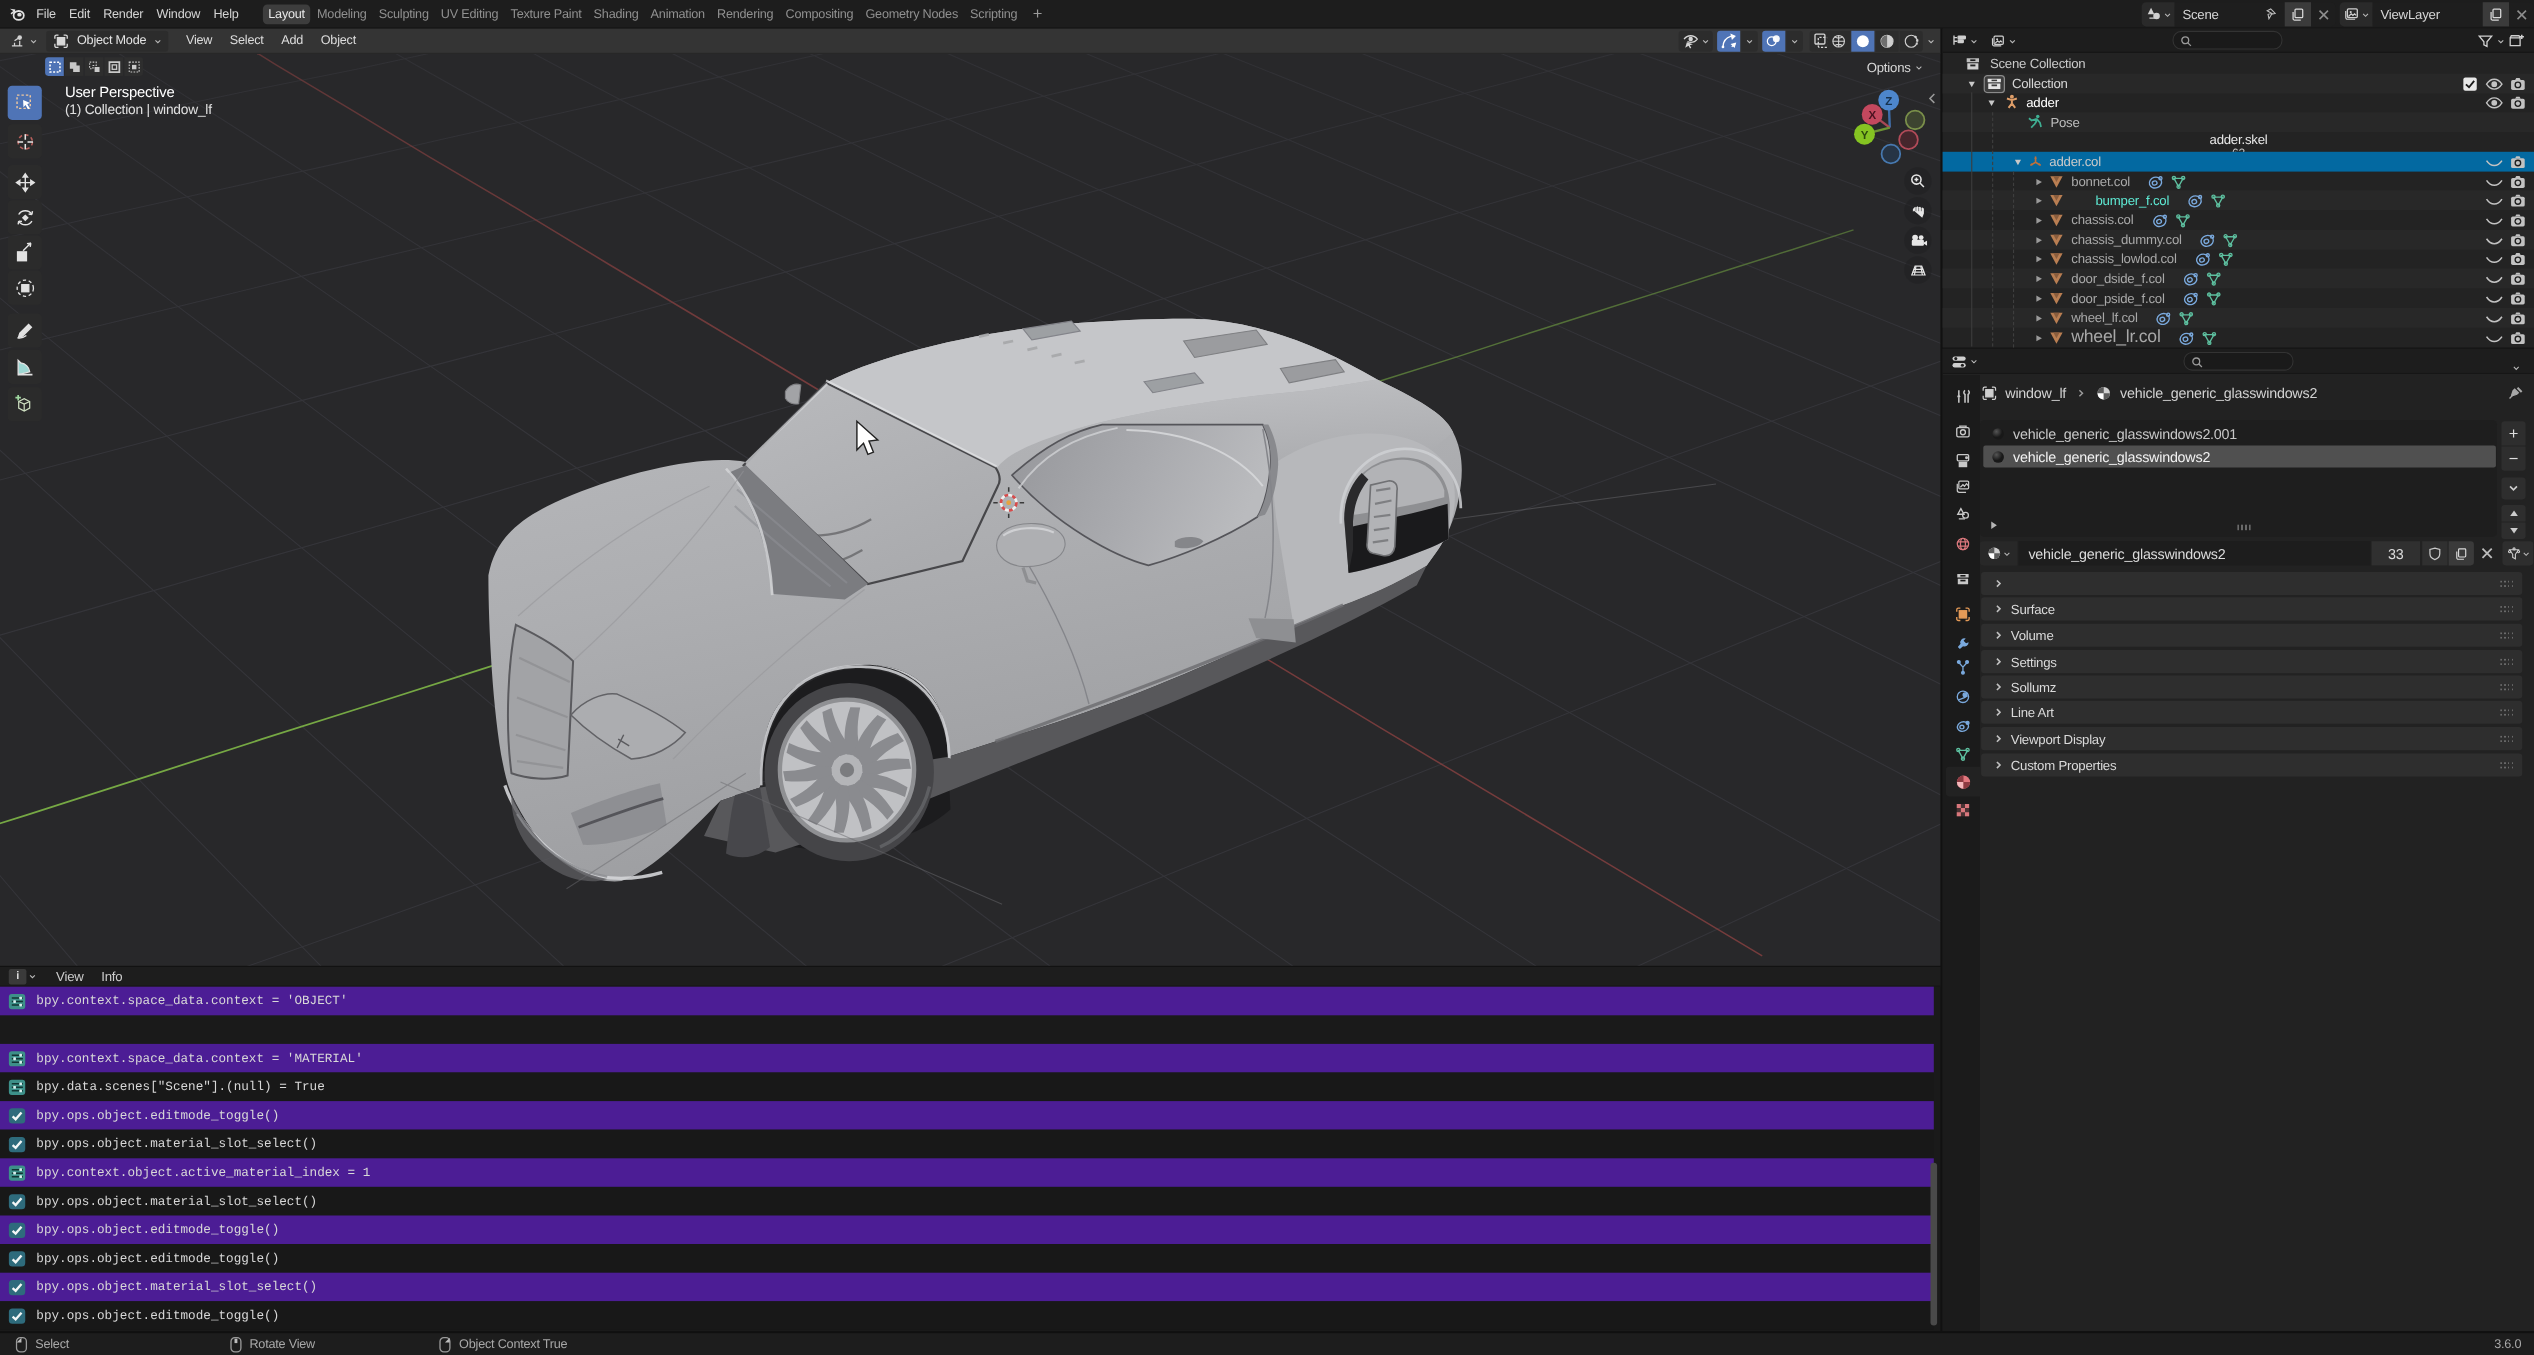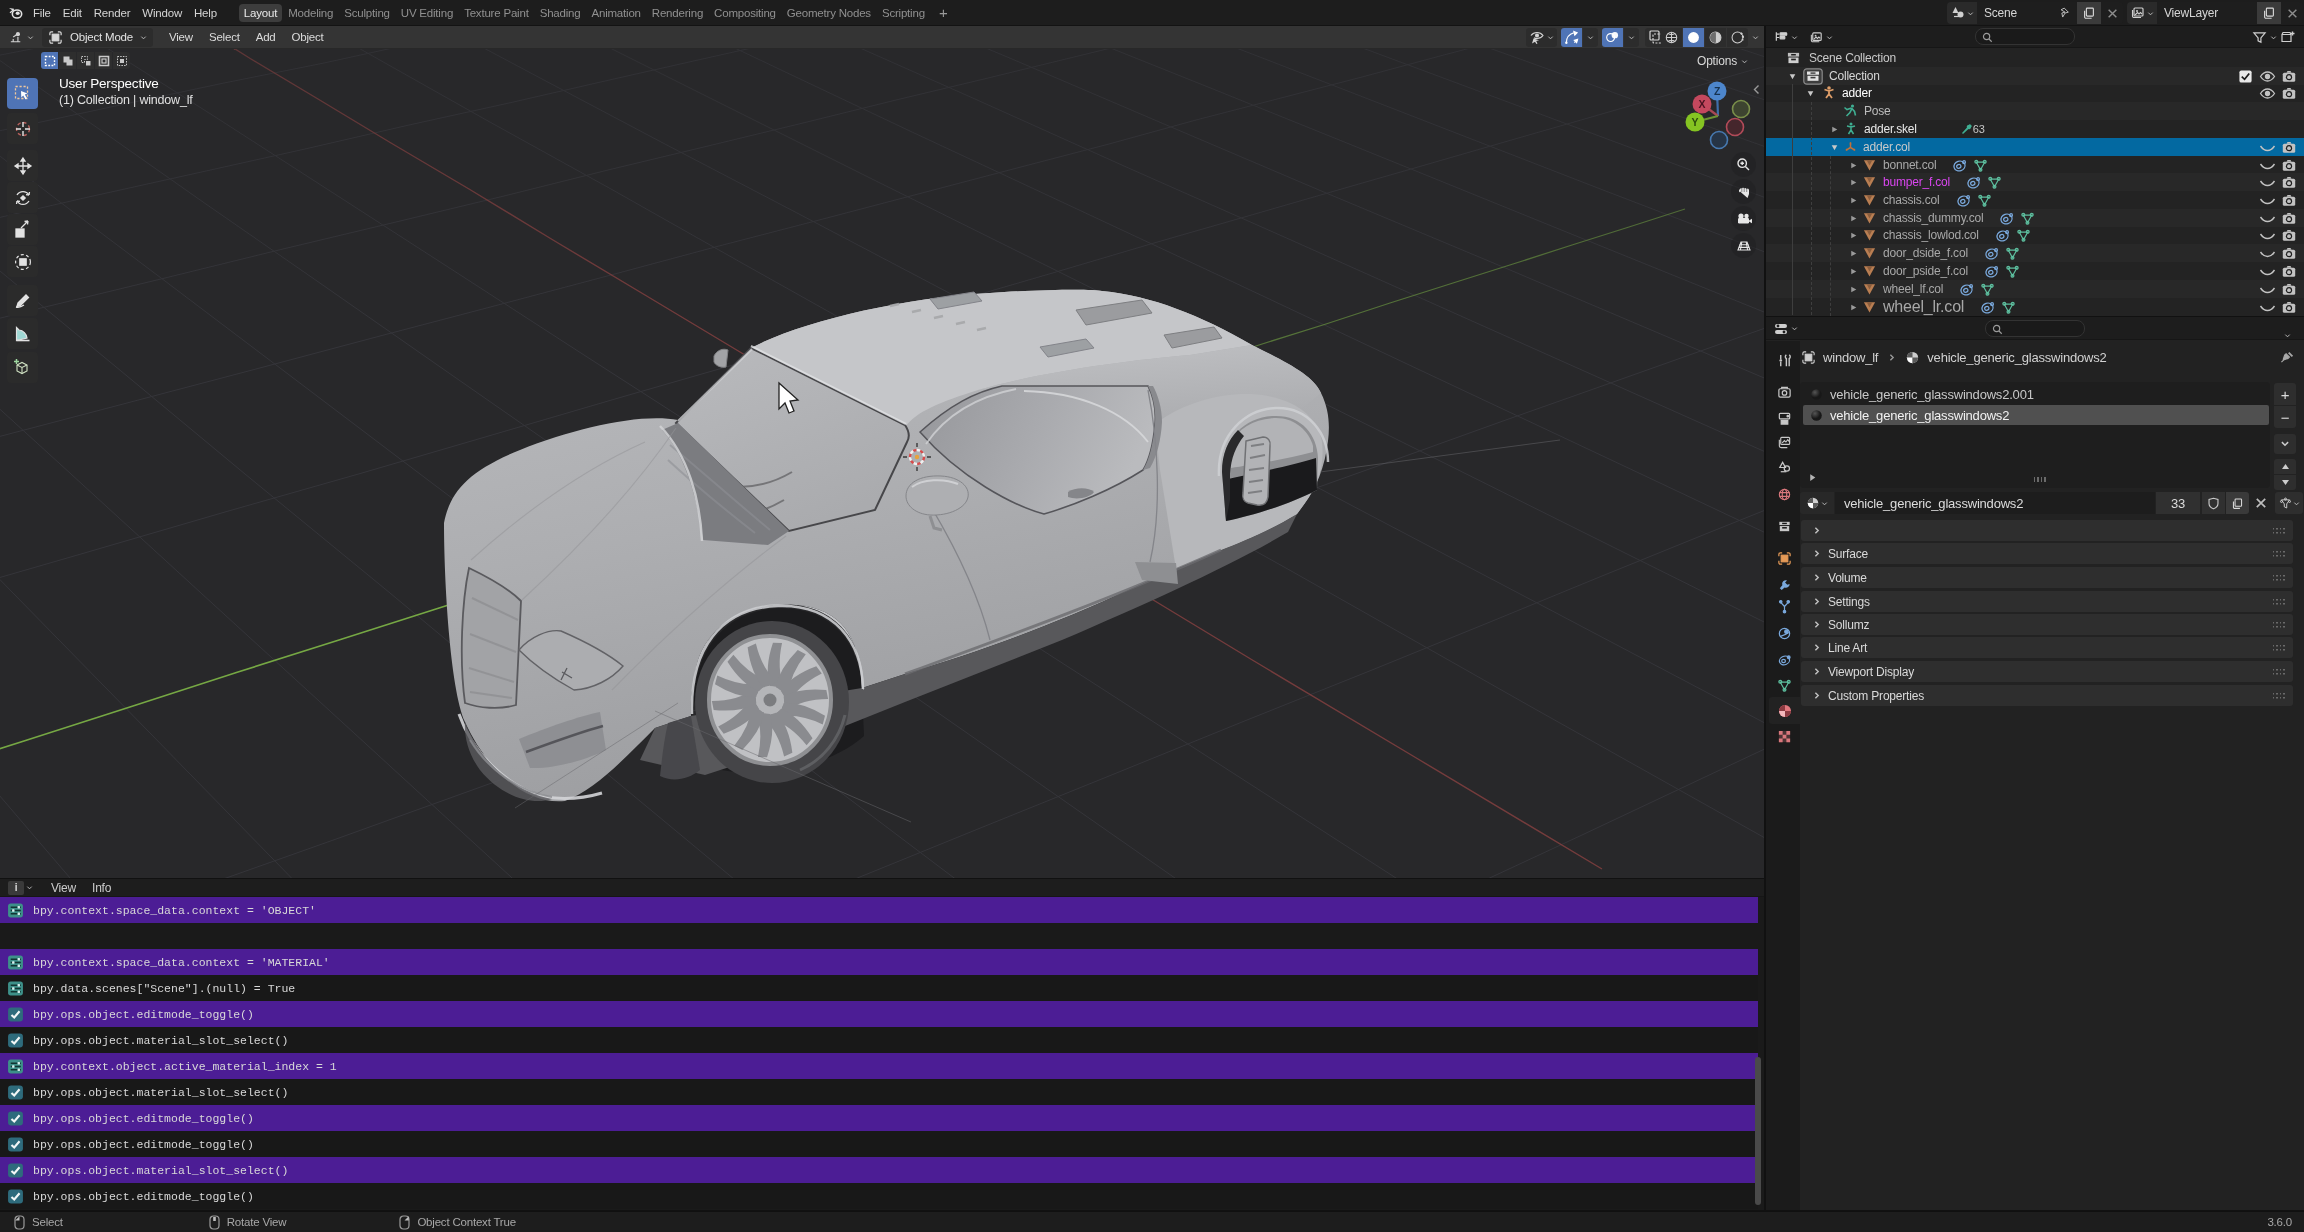--- a/index.html
+++ b/index.html
@@ -826,21 +826,21 @@
       <div style="width:76px;flex:none"></div>
       <svg width="16" height="16" viewBox="0 0 16 16">
         <g stroke="#3fae92" fill="none" stroke-width="1.6">
           <circle cx="10.5" cy="3" r="1.6" fill="#3fae92" stroke="none"></circle>
           <path d="M9.5 5 5 6.5 2.5 4.5M9.5 5c.5 2-1 3.5-2 5L4.5 13M9.5 5l3 3.5 1,4"></path>
         </g>
       </svg>
       <div style="width:6px;flex:none"></div>
       <span style="color:#bdbdbd;font-size:12px;white-space:nowrap;">Pose</span>
     </div>
-<div class="orow" style="top:94px;">
+<div class="orow" style="top:94px;flex-direction:column;">
       <div style="width:64px;flex:none"></div>
       <svg width="9" height="9" viewBox="0 0 8 8">
         <path d="M2 1.5 6.5 4 2 6.5z" fill="#9a9a9a"></path>
       </svg>
       <div style="width:4px;flex:none"></div>
       <svg width="16" height="16" viewBox="0 0 16 16">
         <g stroke="#3fae92" fill="none" stroke-width="1.5">
           <circle cx="8" cy="3" r="1.5" fill="#3fae92" stroke="none"></circle>
           <path d="M8 5v4M8 6 4 5M8 6l4-1M8 9l-2.5 4M8 9l2.5 4"></path>
         </g>
@@ -930,21 +930,21 @@
       <div style="width:83px;flex:none"></div>
       <svg width="9" height="9" viewBox="0 0 8 8">
         <path d="M2 1.5 6.5 4 2 6.5z" fill="#9a9a9a"></path>
       </svg>
       <div style="width:4px;flex:none"></div>
       <svg width="15" height="14" viewBox="0 0 16 15">
         <path d="M2 2.5h12L8 13.5z" fill="#b97e52"></path>
         <path d="M5 2.5 8 8l3-5.5" fill="#8a5d3d"></path>
       </svg>
       <div style="width:6px;flex:none"></div>
-      <span style="color:#d946ef;font-size:12px;white-space:nowrap;">bumper_f.col</span>
+      <span style="color:#5eead4;font-size:12px;white-space:nowrap;margin-left:22px;">bumper_f.col</span>
       <div style="width:16px;flex:none"></div>
       <svg width="16" height="15" viewBox="0 0 17 16">
         <g fill="none" stroke="#7aa9dd" stroke-width="1.3">
           <ellipse cx="8" cy="8.5" rx="6" ry="5.2" transform="rotate(-18 8 8.5)"></ellipse>
           <ellipse cx="7.2" cy="8.9" rx="2.3" ry="2" transform="rotate(-18 7.2 8.9)"></ellipse>
           <circle cx="12.8" cy="4.4" r="1.5"></circle>
         </g>
       </svg>
       <div style="width:5px;flex:none"></div>
       <svg width="15" height="15" viewBox="0 0 16 16">

